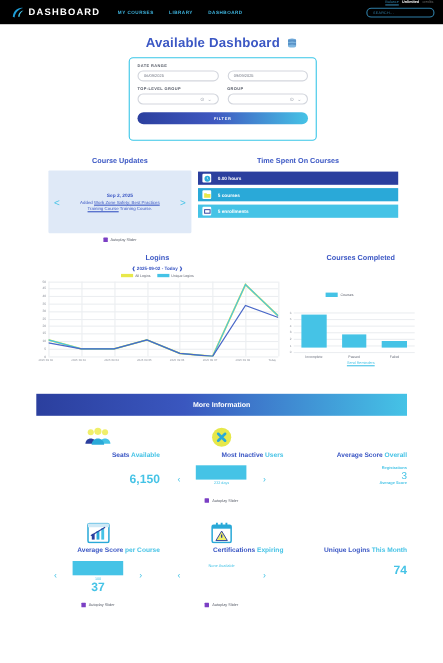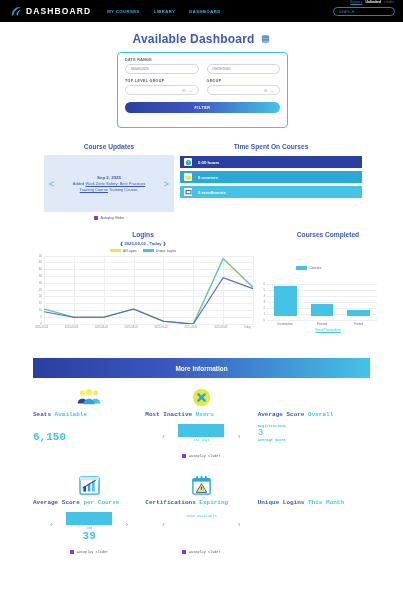--- a/index.html
+++ b/index.html
@@ -143,21 +143,21 @@
   
   .more-bar {
     position:absolute; left:33px; top:358px; width:337px; height:20px;
     background:linear-gradient(90deg,#2b3f9e 0%, #3a57bf 40%, #45c3e6 100%);
     color:#fff; font-size:6.4px; font-weight:700;
     display:flex; align-items:center; justify-content:center;
   }
 
   .cards { position:absolute; left:33px; top:384px; width:337px; }
   .card-row { display:flex; }
-  .card { flex:1; text-align:left; position:relative;font-family:Liberation Mono, monospace; }
+  .card { flex:1; text-align:right; position:relative; }
   .card-ic { height:26px; display:flex; align-items:center; justify-content:center; }
   .card-title { font-size:6px; font-weight:700; color:#3b57c4; margin-top:1px; }
   .card-title .alt { color:#45c3e6; }
   .card-val {
     font-size:11px; font-weight:700; color:#45c3e6; margin-top:13px;
   }
   .slider-row { position:relative; height:26px; margin-top:6px; }
   .sl-arrow {
     position:absolute; top:8px; font-size:8px; color:#45c3e6; cursor:pointer;
   }
@@ -491,21 +491,21 @@
             <path d="M4 14 L19 5" stroke="#2b3f9e" stroke-width="1.2" fill="none"></path>
           </svg>
         </div>
         <div class="card-title">
           <span>Average Score</span><span class="alt"> per Course</span>
         </div>
         <div class="slider-row" style="height:34px;">
           <span class="sl-arrow l">‹</span>
           <span class="sl-block"></span>
           <span class="sl-cap">100</span>
-          <span class="sl-num">39</span>
+          <span class="sl-num">37</span>
           <span class="sl-arrow r">›</span>
         </div>
         <div class="autoplay">
           <span class="chk"></span>
           <span>Autoplay Slider</span>
         </div>
       </div>
 
       <div class="card">
         <div class="card-ic">
@@ -531,17 +531,18 @@
           <span class="chk"></span>
           <span>Autoplay Slider</span>
         </div>
       </div>
 
       <div class="card">
         <div class="card-ic"></div>
         <div class="card-title">
           <span>Unique Logins</span><span class="alt"> This Month</span>
         </div>
+        <div class="card-val" style="margin-top:9px;">74</div>
       </div>
     </div>
   </div>
 
 </div>
 
 </body></html>

